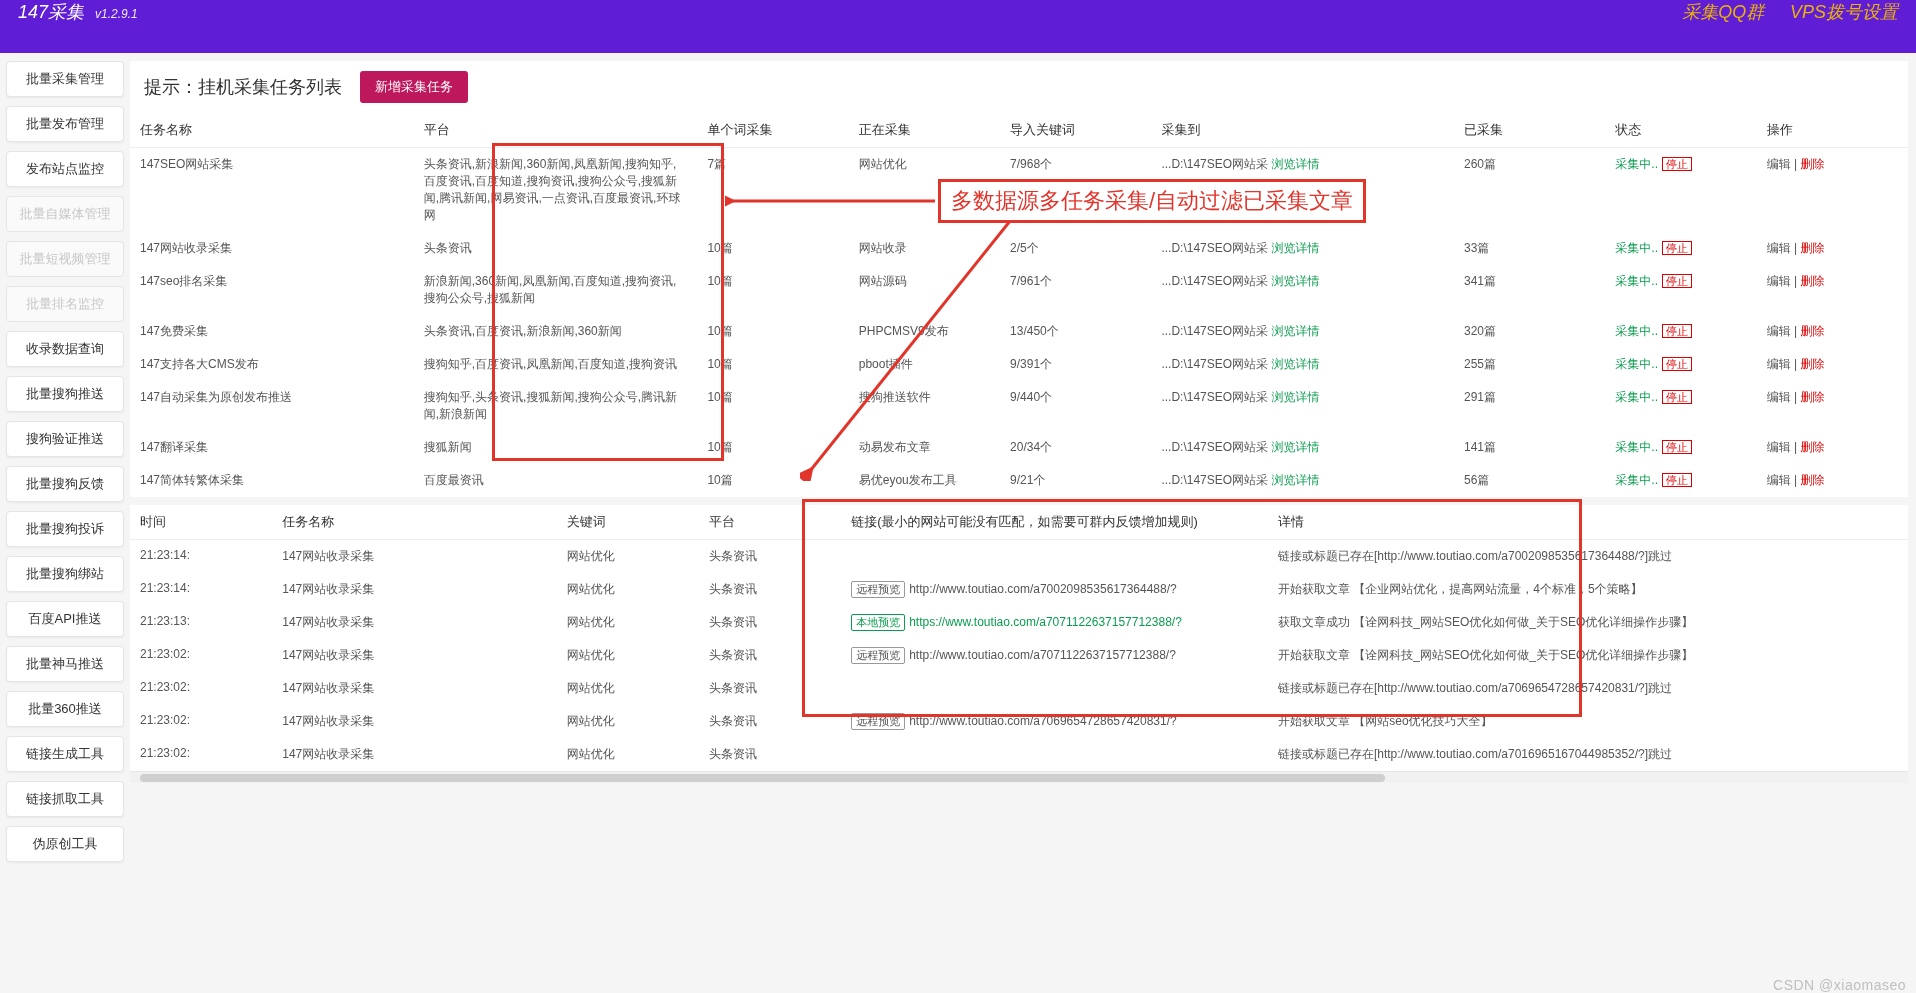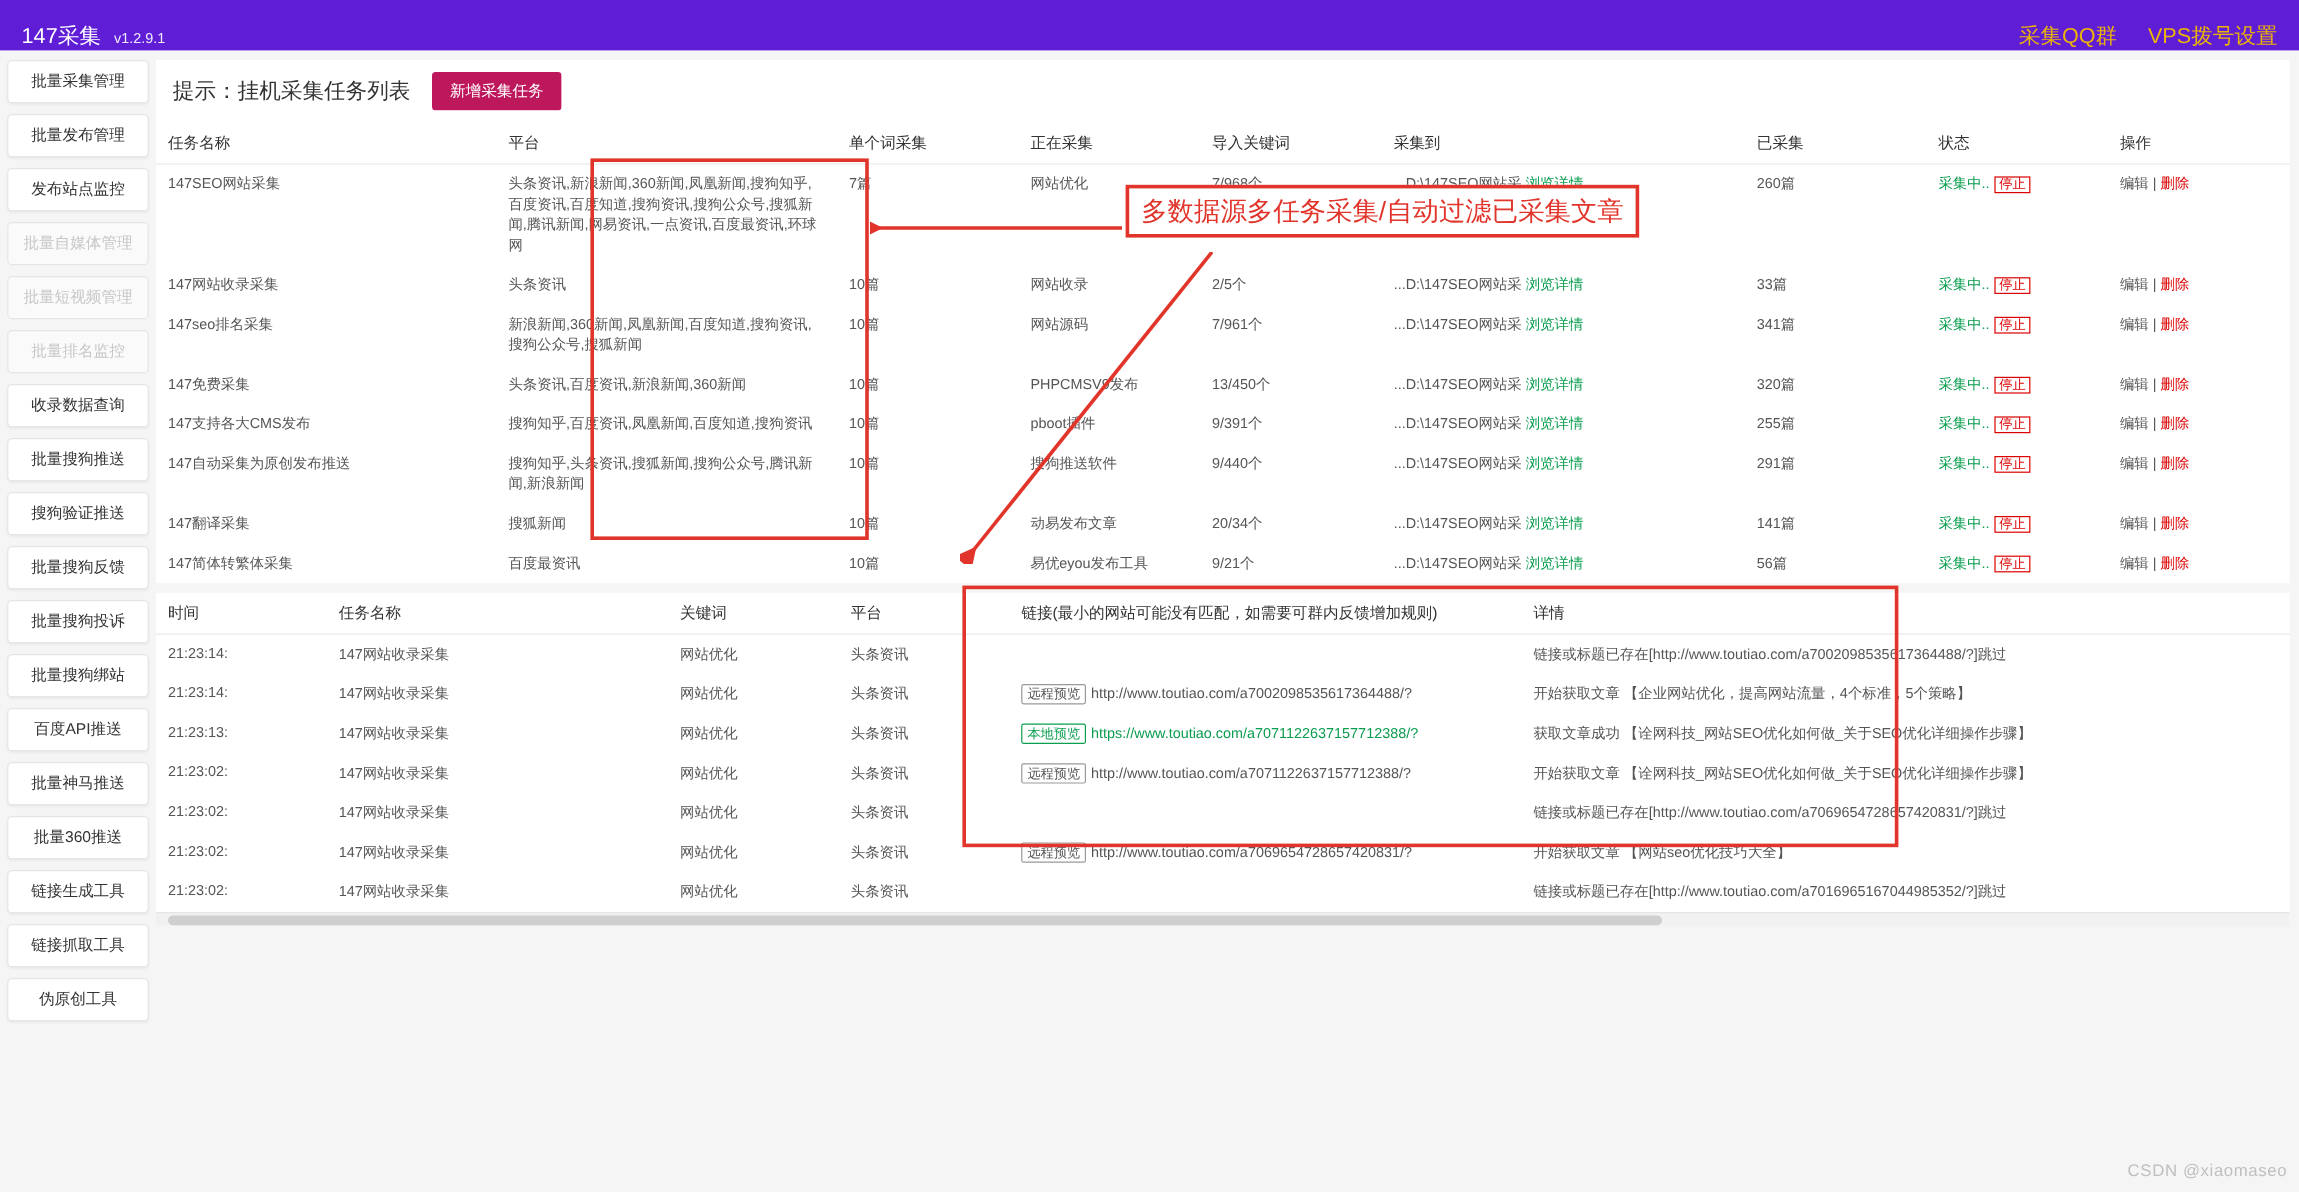--- a/index.html
+++ b/index.html
@@ -1,18 +1,18 @@
 <!DOCTYPE html>
 <html><head>
 <meta charset="utf-8">
 <style>
 * { margin:0; padding:0; box-sizing:border-box; font-family:"Microsoft YaHei","PingFang SC",Arial,sans-serif; }
 body { background:#f5f5f5; font-size:13px; color:#333; }
 
-.topbar { background:#5f1dd6; color:#fff; height:42px; display:flex; align-items:flex-end; justify-content:space-between; padding:0 18px; }
+.topbar { background:#5f1dd6; color:#fff; height:53px; display:flex; align-items:flex-start; justify-content:space-between; padding:0 18px;font-style:italic; }
 .topbar .brand { font-size:18px; font-weight:500; }
 .topbar .brand small { font-size:12px; opacity:.9; margin-left:6px; }
 .topbar .topnav a { color:#eab308; text-decoration:none; margin-left:22px; font-size:18px; }
 
 .layout { display:flex; }
 .sidebar { width:130px; padding:8px 6px; }
 .sidebtn { display:block; width:100%; background:#fff; border:1px solid #e5e5e5; border-radius:4px; padding:8px 4px; margin-bottom:9px; text-align:center; font-size:13px; color:#333; cursor:pointer; box-shadow:0 1px 2px rgba(0,0,0,.05); }
 .sidebtn.disabled { color:#c7c7c7; background:#fafafa; box-shadow:none; }
 .sidebtn.active { color:#333; }
 
@@ -42,21 +42,21 @@
 
 
 .redbox { position:absolute; border:3px solid #e1352c; pointer-events:none; z-index:5; }
 .callout { position:absolute; border:3px solid #e1352c; background:#fff; color:#e1352c; font-size:22px; padding:4px 10px; z-index:6; }
 .arrow { position:absolute; z-index:6; pointer-events:none; }
 
 .logpanel { margin-top:8px; background:#fff; position:relative; }
 .scrollbar { height:12px; background:#f1f1f1; border-top:1px solid #e5e5e5; position:relative; }
 .scrollbar .thumb { position:absolute; left:10px; width:70%; height:8px; top:2px; background:#cfcfcf; border-radius:4px; }
 
-.watermark { position:fixed; right:10px; bottom:10px; color:#bfbfbf; font-size:14px; letter-spacing:.5px; }
+.watermark { position:fixed; right:10px; bottom:0; color:#bfbfbf; font-size:14px; letter-spacing:.5px; }
 </style>
 </head>
 <body>
 
 <div class="topbar">
   <div class="brand">
     <span>147采集</span>
     <small>v1.2.9.1</small>
   </div>
   <div class="topnav">
@@ -208,21 +208,21 @@
               <td>9/21个</td>
               <td>...D:\147SEO网站采 <a class="green">浏览详情</a></td>
               <td>56篇</td>
               <td><span class="green">采集中..</span><span class="stop">停止</span></td>
               <td><a class="edit">编辑</a> | <a class="del">删除</a></td>
             </tr>
           </tbody>
       </table>
 
       <div class="redbox" style="left:362px; top:82px; width:232px; height:318px;"></div>
-      <div class="callout" style="left:808px; top:104px;">多数据源多任务采集/自动过滤已采集文章</div>
+      <div class="callout" style="left:808px; top:118px;">多数据源多任务采集/自动过滤已采集文章</div>
       <svg class="arrow" style="left:595px; top:120px; width:215px; height:40px;">
           <defs>
             <marker id="ah1" markerWidth="10" markerHeight="10" refX="2" refY="3" orient="auto">
               <path d="M6,0 L0,3 L6,6 Z" fill="#e1352c"></path>
             </marker>
           </defs>
           <line x1="210" y1="20" x2="5" y2="20" stroke="#e1352c" stroke-width="3" marker-end="url(#ah1)"></line>
         </svg>
       <svg class="arrow" style="left:670px; top:160px; width:220px; height:260px;">
           <defs>

